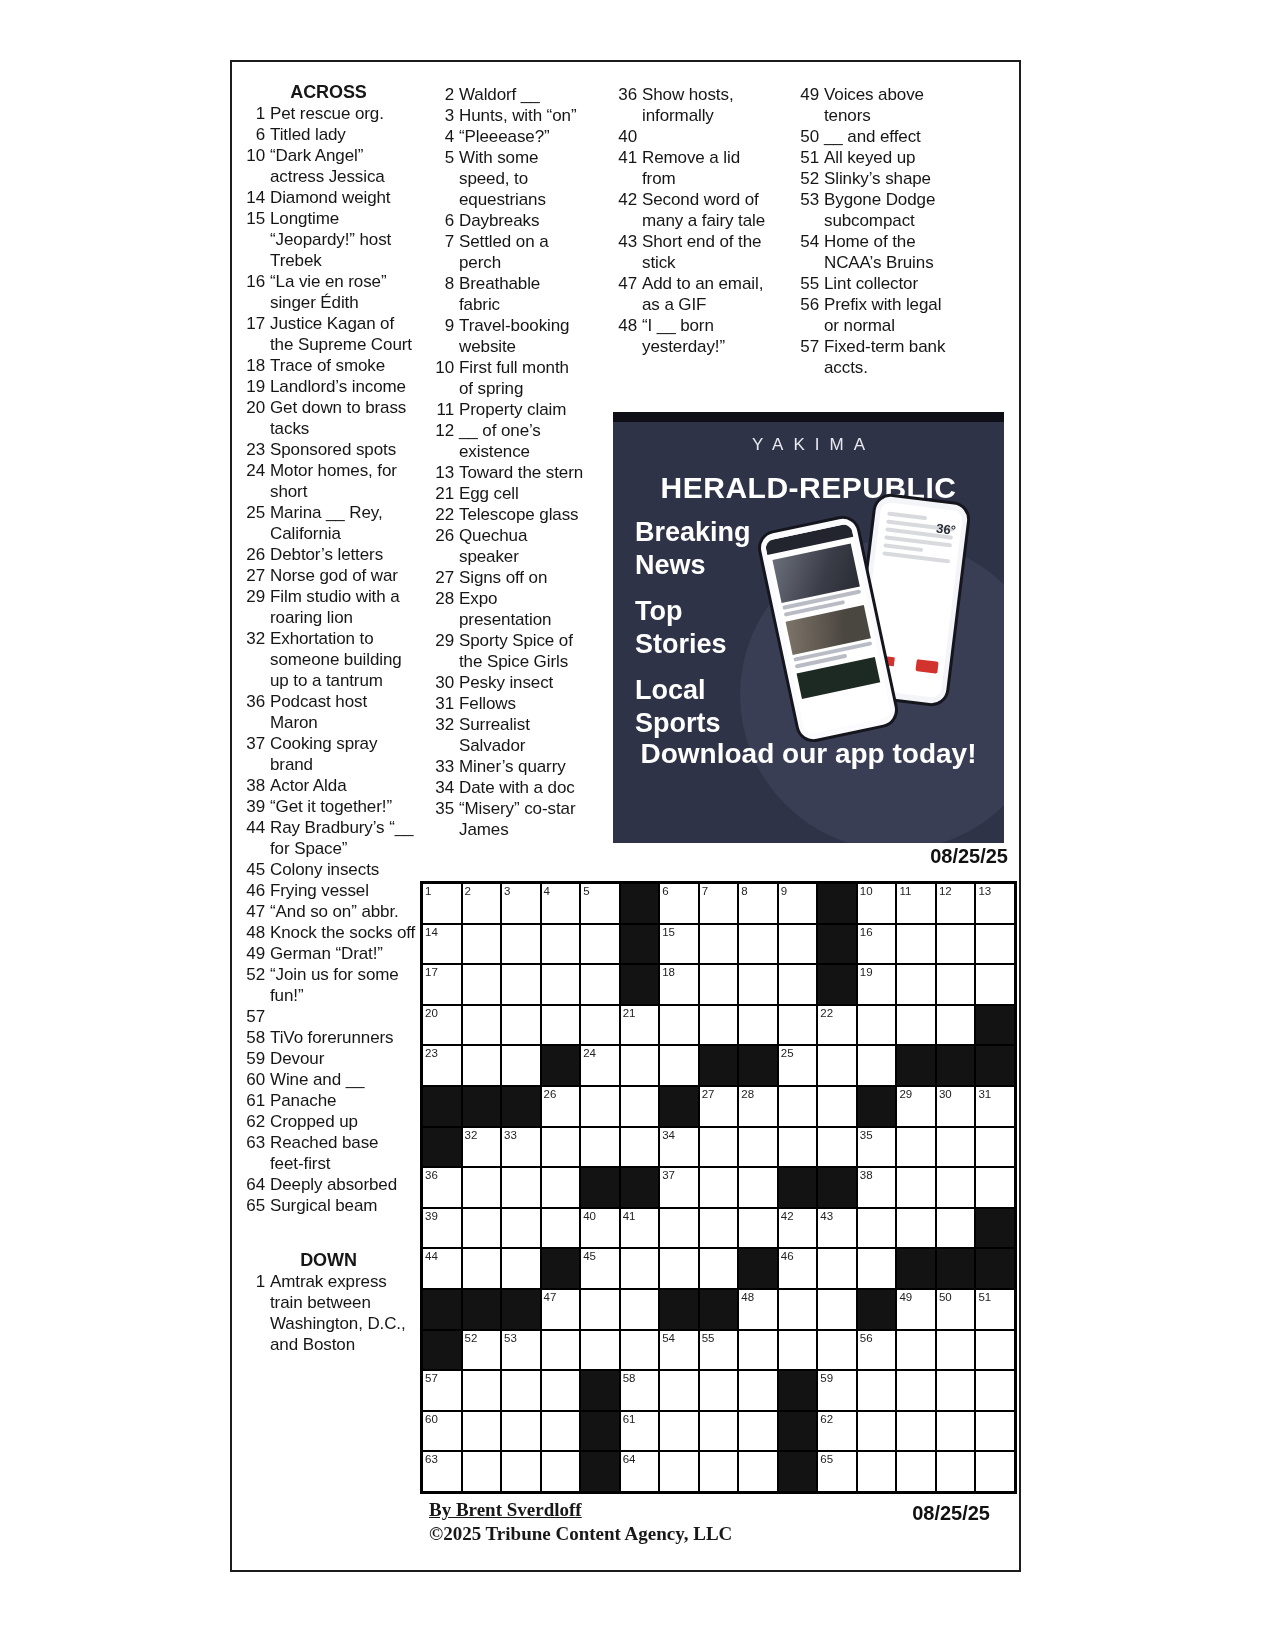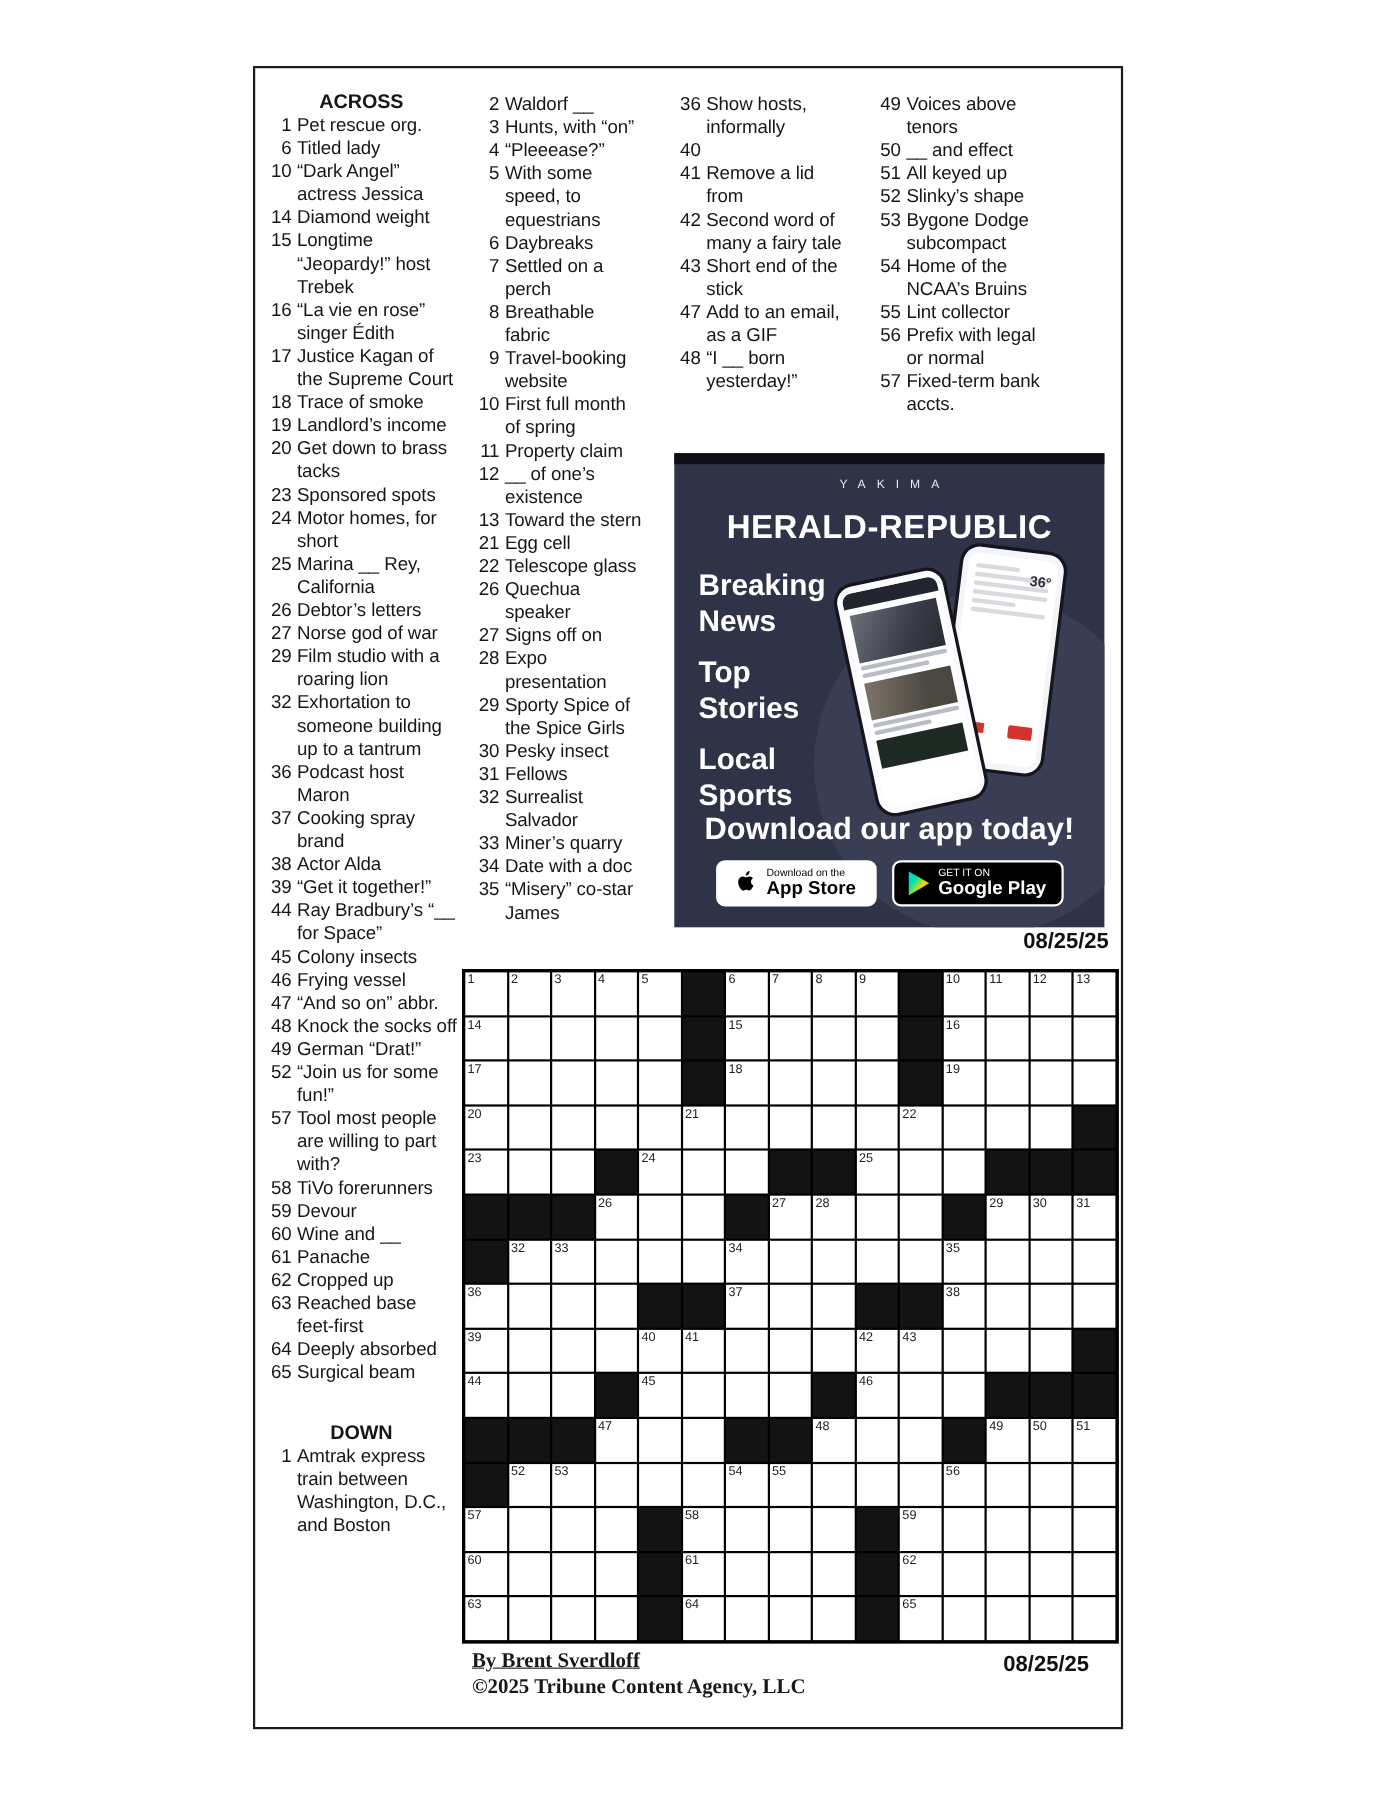--- a/index.html
+++ b/index.html
@@ -23,21 +23,21 @@
   .cnum { flex:none; width:24px; text-align:right; padding-right:5px; }
   .ctext { flex:1; min-width:0; }
   
   .ad {
     position:absolute; left:613px; top:412px; width:391px; height:431px;
     background:#2f3347; border-top:10px solid #0e0f16; box-sizing:border-box;
     overflow:hidden;
   }
   .ad-circle { position:absolute; width:310px; height:310px; border-radius:50%;
     background:#3a3e55; right:-46px; top:118px; }
-  .brand-top { margin-top:13px; text-align:center; color:#e9eaef; font-size:11px;
+  .brand-top { margin-top:13px; text-align:center; color:#e9eaef; font-size:17px;
     letter-spacing:10px; text-indent:10px; }
   .brand-main { margin-top:16px; text-align:center; color:#ffffff; font-weight:bold;
     font-size:30px; letter-spacing:0.5px; }
   .features { position:absolute; left:22px; top:94px; width:150px; }
   .feature { color:#ffffff; font-weight:bold; font-size:27px; line-height:33px;
     margin-bottom:13px; width:132px; }
   .cta { position:absolute; left:0; right:0; top:316px; text-align:center;
     color:#ffffff; font-weight:bold; font-size:28px; }
   .badges { position:absolute; left:0; right:0; top:360px; display:flex;
     justify-content:center; gap:14px; }
@@ -206,21 +206,20 @@
         <div class="clue">
           <span class="cnum">49</span>
           <span class="ctext">German “Drat!”</span>
         </div>
         <div class="clue">
           <span class="cnum">52</span>
           <span class="ctext">“Join us for some fun!”</span>
         </div>
         <div class="clue">
           <span class="cnum">57</span>
-          <span class="ctext">Tool most people are willing to part with?</span>
         </div>
         <div class="clue">
           <span class="cnum">58</span>
           <span class="ctext">TiVo forerunners</span>
         </div>
         <div class="clue">
           <span class="cnum">59</span>
           <span class="ctext">Devour</span>
         </div>
         <div class="clue">
@@ -461,41 +460,20 @@
         <div class="tline"></div>
           <div class="tline" style="width:70%"></div>
         <div class="photo2"></div>
         <div class="tline"></div>
           <div class="tline" style="width:60%"></div>
         <div class="dark-card"></div>
       </div>
     </div>
 
     <div class="cta">Download our app today!</div>
-    <div class="badges">
-      <div class="badge badge-apple">
-        <span>
-          <svg width="20" height="24" viewBox="0 0 24 28">
-            <path fill="#000" d="M16.4 14.8c0-2.6 2.1-3.8 2.2-3.9-1.2-1.8-3.1-2-3.8-2-1.6-.2-3.1 1-3.9 1-.8 0-2-1-3.3-.9-1.7 0-3.3 1-4.2 2.5-1.8 3.1-.5 7.7 1.3 10.2.9 1.2 1.9 2.6 3.2 2.6 1.3-.1 1.8-.9 3.3-.9s2 .9 3.3.8c1.4 0 2.3-1.2 3.1-2.5 1-1.4 1.4-2.8 1.4-2.9 0 0-2.6-1-2.6-4z"></path>
-            <path fill="#000" d="M13.8 6.4c.7-.9 1.2-2.1 1.1-3.4-1 0-2.3.7-3 1.6-.7.8-1.3 2.1-1.1 3.3 1.1.1 2.3-.6 3-1.5z"></path>
-          </svg>
-        </span>
-        <span class="lines">
-          <span class="b1">Download on the</span>
-          <span class="b2">App Store</span>
-        </span>
-      </div>
-      <div class="badge badge-google">
-        <span class="play-tri"></span>
-        <span class="lines">
-          <span class="b1">GET IT ON</span>
-          <span class="b2">Google Play</span>
-        </span>
-      </div>
-    </div>
   </div>
 
   <div class="date date-top">08/25/25</div>
   <div class="date date-bottom">08/25/25</div>
 
   <div class="grid" id="grid">
       <div class="gcell">
         <span class="gnum">1</span>
       </div>
       <div class="gcell">

